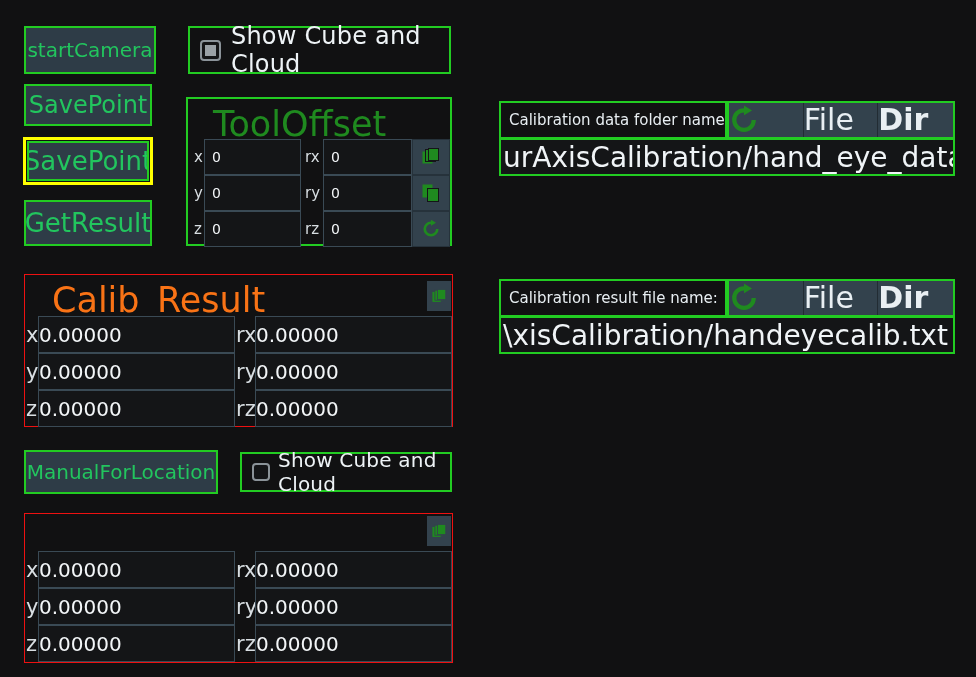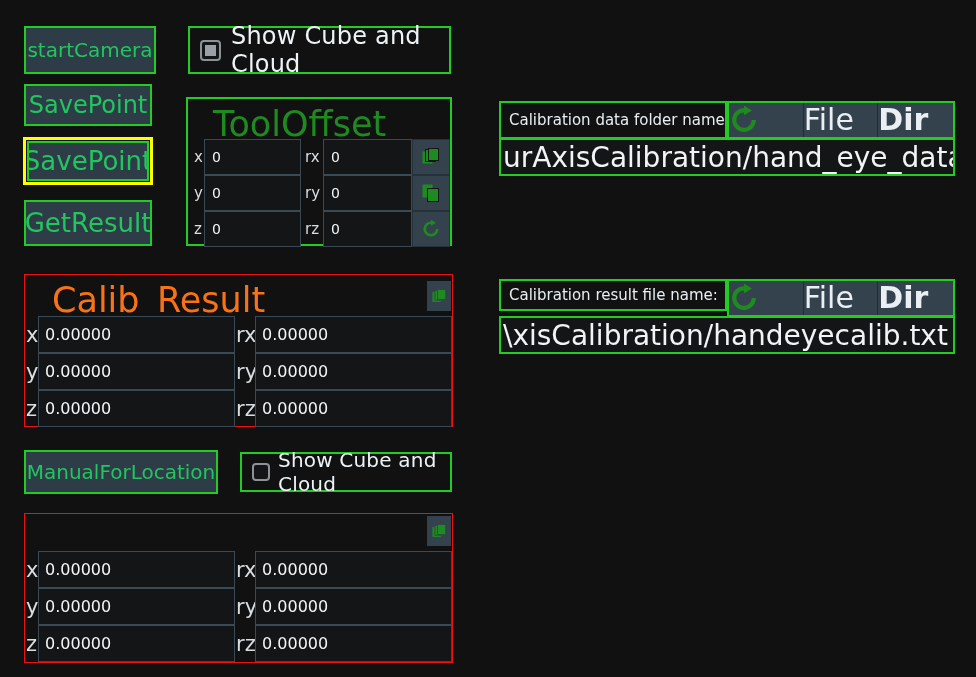--- a/index.html
+++ b/index.html
@@ -100,22 +100,21 @@
     font-size: 21px;
     padding-left: 1px;
   }
   .axis-lbl.small { font-size: 15px; padding-left: 4px; }
   .field {
     background: #141517;
     border: 1px solid #3a4a55;
     color: #f3f6f8;
     display: flex;
     align-items: center;
-    padding-left: 6px;
-    font-size: 16px;
+    font-size: 20px;
     overflow: hidden;
     white-space: nowrap;
     cursor: text;
   }
   .field.small { font-size: 14px; padding-left: 7px; }
 
   
   .iconcol {
     position: absolute;
     display: flex;
@@ -350,21 +349,21 @@
       </div>
       <div class="fr-btn" style="width:76px;">
         <span>Dir</span>
       </div>
     </div>
 
     <div class="fr-path" style="top:37px;width:456px;height:38px;">urAxisCalibration/hand_eye_data</div>
   </div>
 
   <div class="filerow" style="left:499px;top:279px;width:456px;height:71px;">
-    <div class="fr-label" style="width:228px;height:32px;">Calibration result file name:</div>
+    <div class="fr-label" style="width:228px;height:38px;">Calibration result file name:</div>
 
     <div class="fr-buttons" style="left:228px;width:228px;height:38px;">
       <div class="fr-btn" style="width:76px;">
         <span>
           <svg width="30" height="30" viewBox="0 0 24 24">
             <path d="M12 4.2 A7.8 7.8 0 1 0 19.8 12" fill="none" stroke="#1f8a1f" stroke-width="3.4"></path>
             <path d="M12 0.4 L12 8.2 L18.4 4.3 Z" fill="#1f8a1f"></path>
           </svg>
         </span>
       </div>

